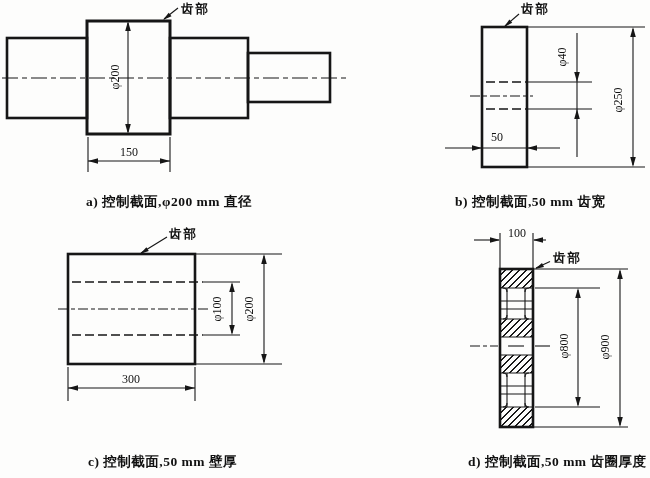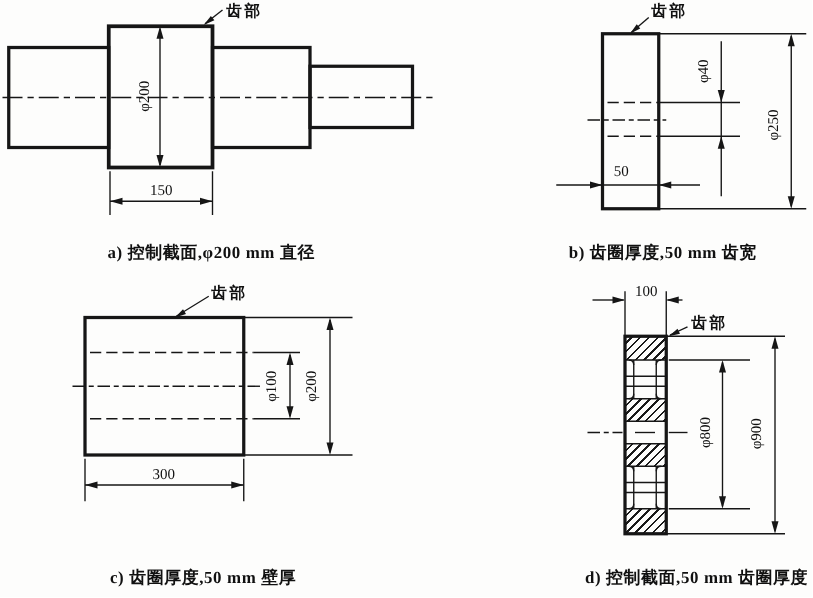--- a/index.html
+++ b/index.html
@@ -210,17 +210,17 @@
       <text transform="translate(169,122) rotate(-90)" text-anchor="middle">φ900</text>
     </g>
     <g>
       <line class="thin" x1="96" y1="43" x2="110" y2="36.5"></line>
       <polygon points="95,44 102,38 104,42"></polygon>
       <text class="cjk" x="113" y="37">齿部</text>
     </g>
   </svg>
 
   <div class="caption" style="left:86px;top:193px">a) 控制截面,φ200 mm 直径</div>
-  <div class="caption" style="left:455px;top:193px">b) 齿圈厚度,50 mm 齿宽</div>
-  <div class="caption" style="left:88px;top:453px">c) 齿圈厚度,50 mm 壁厚</div>
+  <div class="caption" style="left:455px;top:193px">b) 控制截面,50 mm 齿宽</div>
+  <div class="caption" style="left:88px;top:453px">c) 控制截面,50 mm 壁厚</div>
   <div class="caption" style="left:468px;top:453px">d) 控制截面,50 mm 齿圈厚度</div>
 
 </div>
 
 </body></html>

